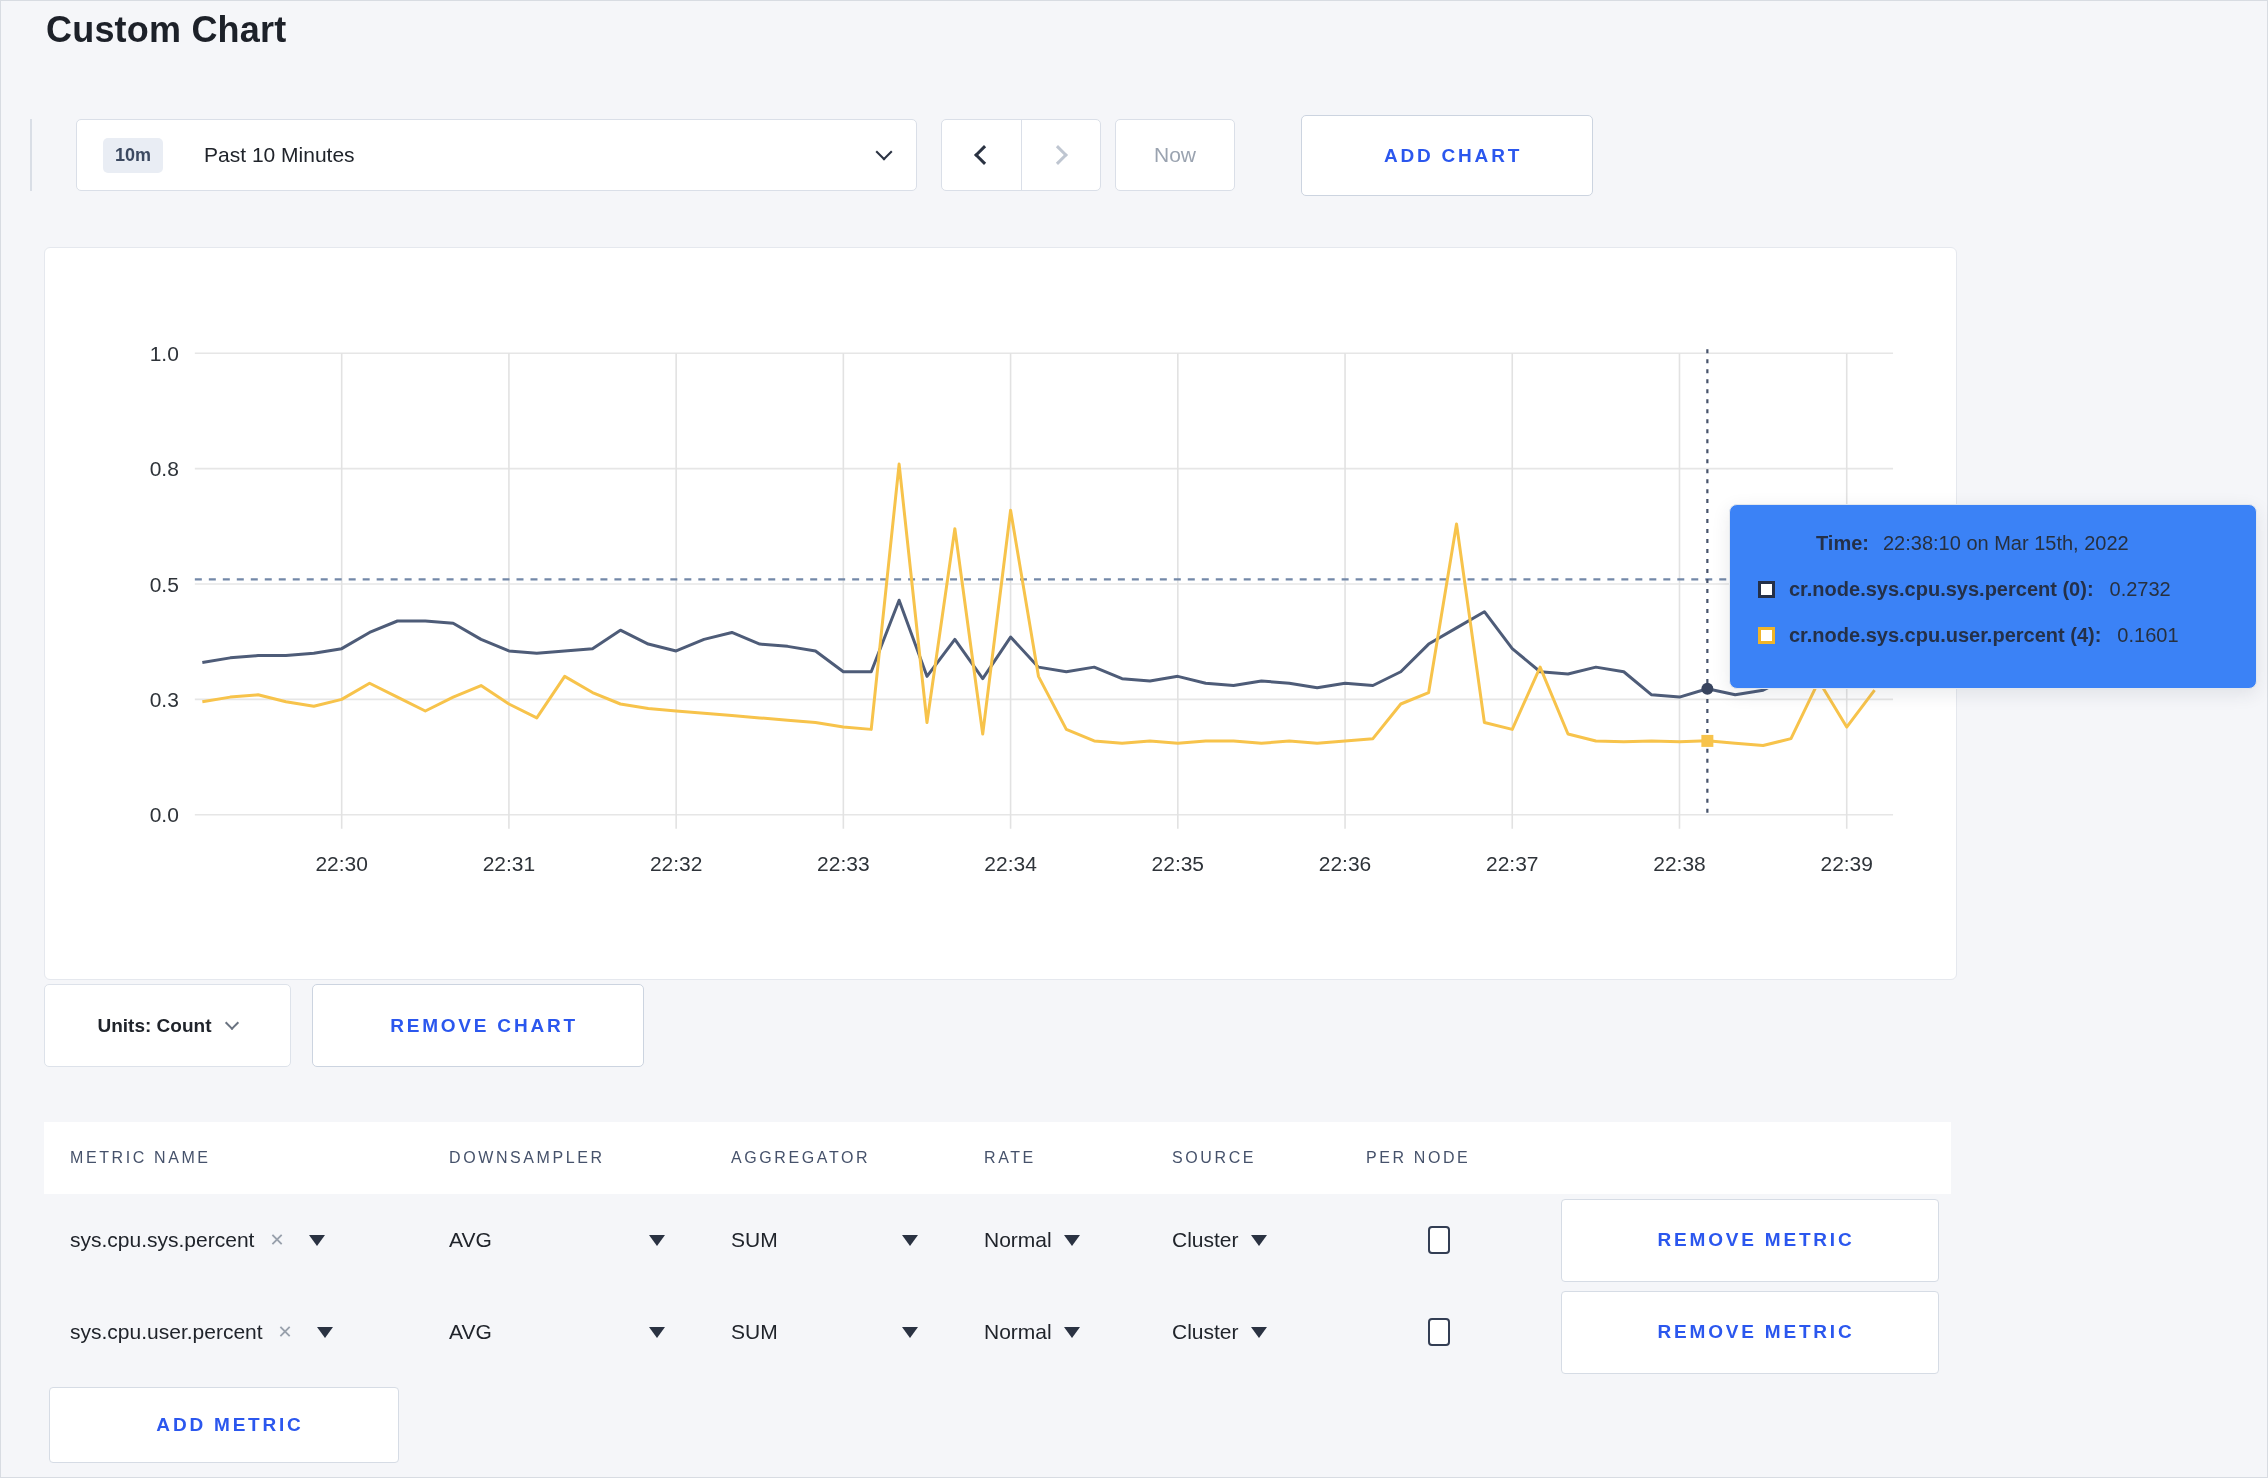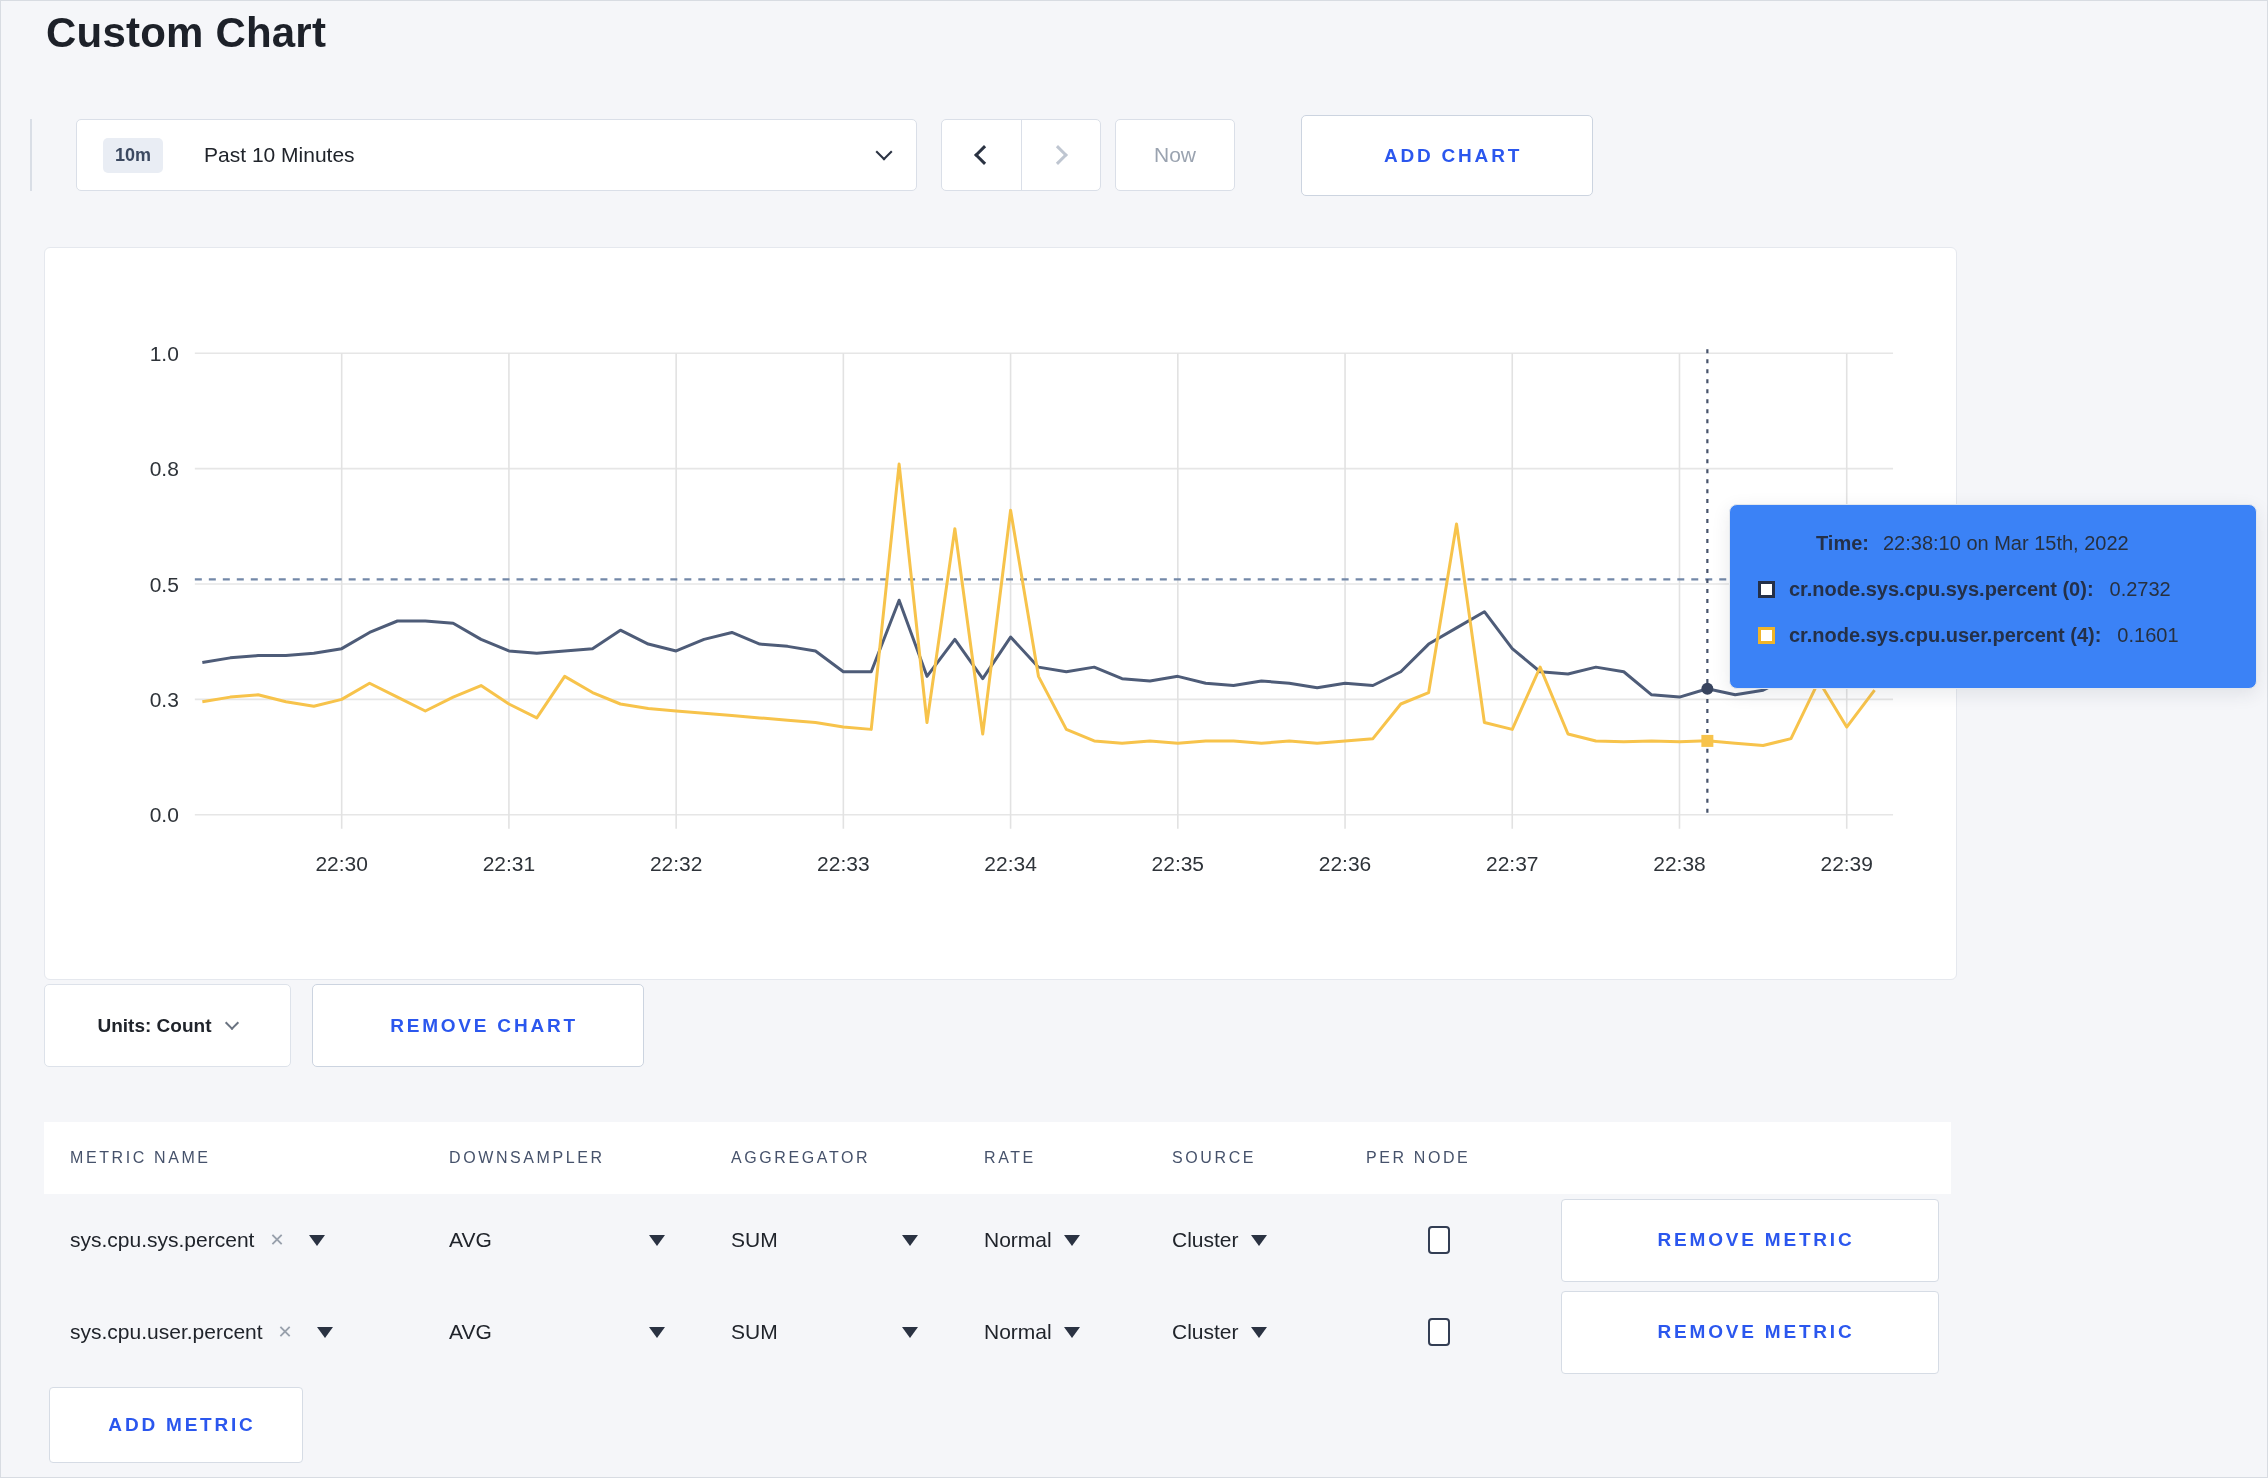--- a/index.html
+++ b/index.html
@@ -9,21 +9,21 @@
     background: #f5f6f9;
     color: #20242b;
     position: relative;
     overflow: hidden;
   }
   .page { position: absolute; inset: 0; border: 1px solid #d8dce2; }
 
   
   .page-title {
     position: absolute; left: 45px; top: 8px;
-    font-size: 42px; font-weight: 600; color: #1d2129; letter-spacing: .2px;
+    font-size: 36px; font-weight: 600; color: #1d2129; letter-spacing: .2px;
   }
   .toolbar-divider { position: absolute; left: 29px; top: 118px; width: 2px; height: 72px; background: #d9dee6; }
 
   .time-select {
     position: absolute; left: 75px; top: 118px; width: 841px; height: 72px;
     background: #fff; border: 1.5px solid #dadfe8; border-radius: 5px;
     display: flex; align-items: center; padding: 0 26px; cursor: pointer;
   }
   .ts-badge {
     background: #e9edf4; border-radius: 5px; padding: 7px 12px;
@@ -107,21 +107,21 @@
   .cell { display: flex; align-items: center; font-size: 21px; color: #20242b; }
   .x-icon { font-size: 18px; color: #98a0ac; margin-left: 15px; cursor: pointer; }
   .caret { width: 0; height: 0; border-left: 8px solid transparent; border-right: 8px solid transparent;
     border-top: 11px solid #2a3242; display: inline-block; cursor: pointer; }
   .metric-cell .caret { margin-left: 24px; }
   .pad-caret { justify-content: space-between; padding-right: 66px; cursor: pointer; }
   .inline-caret { gap: 12px; cursor: pointer; }
   .checkbox { width: 22px; height: 28px; border: 2px solid #333e54; border-radius: 4px;
     background: #fff; margin-left: 62px; cursor: pointer; }
   .remove-metric-btn { width: 378px; height: 83px; border-radius: 4px; border-color: #d6dce5; }
-  .add-metric-btn { position: absolute; left: 48px; top: 1386px; width: 254px; height: 76px; border-radius: 4px; border-color: #d6dce5; }
+  .add-metric-btn { position: absolute; left: 48px; top: 1386px; width: 350px; height: 76px; border-radius: 4px; border-color: #d6dce5; }
 </style>
 </head>
 <body>
 
 <div class="page">
 
   <h1 class="page-title">Custom Chart</h1>
 
   <div class="toolbar-divider"></div>
 

